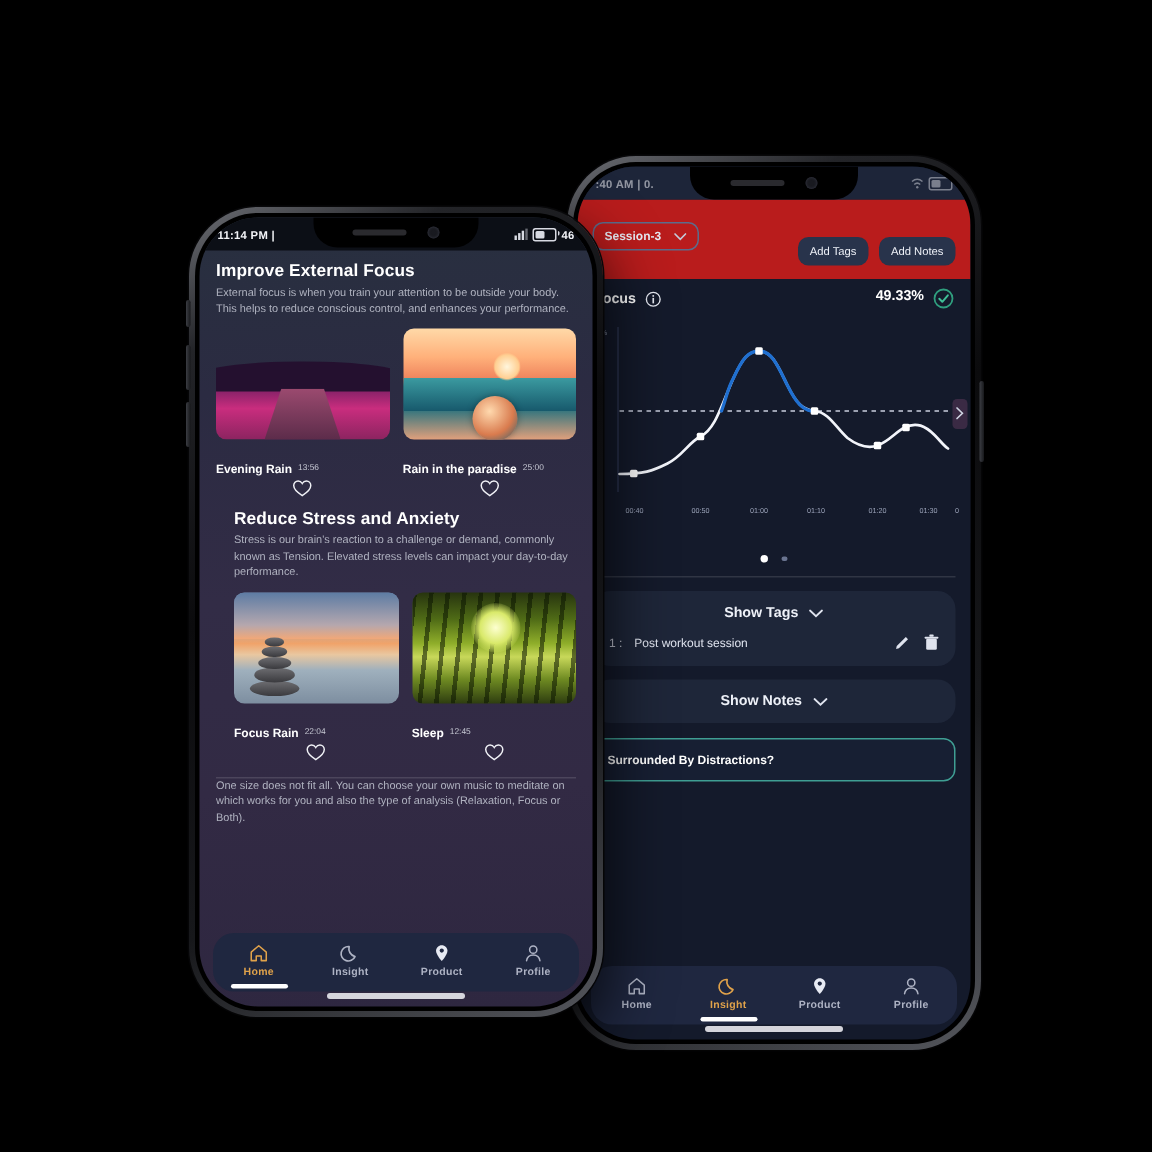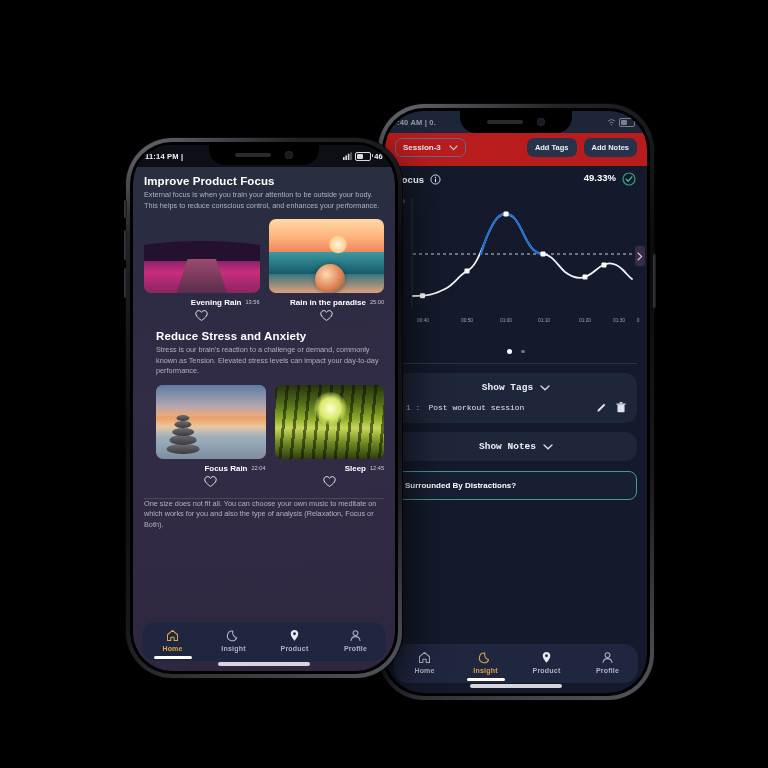--- a/index.html
+++ b/index.html
@@ -38,21 +38,21 @@
 
   
   .screen-left{background:linear-gradient(178deg,#28303f 0%,#2b2b42 22%,#322c46 48%,#322a44 72%,#2e2740 100%);
                display:flex;flex-direction:column;height:100%;}
   .lcontent{flex:1;overflow:hidden;padding:0 11px;}
   .sec-title{color:#fff;font-size:11.5px;font-weight:bold;margin:8px 0 3px;letter-spacing:.1px;}
   .sec-desc{color:#b9bcc9;font-size:7.3px;line-height:1.45;margin:0 0 8px;opacity:.93;}
   .cards{display:flex;gap:9px;}
   .card{flex:1;min-width:0;}
   .thumb{width:100%;height:74px;border-radius:7px;overflow:hidden;position:relative;}
-  .card-meta{display:flex;justify-content:flex-end;align-items:flex-start;margin-top:5px;gap:4px;}
+  .card-meta{display:flex;justify-content:flex-start;align-items:flex-start;margin-top:15px;gap:4px;}
   .card-name{color:#fff;font-size:8px;font-weight:bold;line-height:1.25;}
   .card-dur{color:#c7c9d4;font-size:5.6px;padding-top:1px;white-space:nowrap;}
   .heart{display:block;margin:1px auto 0;width:13px;height:13px;}
   .divider{height:1px;background:rgba(255,255,255,.13);margin:10px 0 0;}
 
   
   .art-evening{background:
     radial-gradient(ellipse 70% 40% at 50% 34%, #ff3d8b 0%, #d6268f 32%, #7c1f86 62%, #3a1556 100%),
     linear-gradient(180deg,#6f2descape 0,#000 100%);}
   .art-evening:before{content:"";position:absolute;left:0;right:0;top:38%;bottom:0;
@@ -86,30 +86,30 @@
   .tab .tlabel{font-size:7px;font-weight:bold;letter-spacing:.2px;}
   .tab.inactive .tlabel{color:#aeb3c4;}
   .tab.active .tlabel{color:#e0a24a;}
   .tab svg{display:block;}
   .tab-underline{position:absolute;bottom:-7px;left:50%;transform:translateX(-50%);width:38px;height:3px;border-radius:2px;background:#fff;}
 
   
   .screen-right{background:#141a2b;display:flex;flex-direction:column;height:100%;}
   .rtop{display:flex;align-items:center;justify-content:space-between;padding:5px 10px 9px;background:#b91c1c;gap:6px;}
   .sess{border:1px solid #5c6c8c;border-radius:7px;padding:4px 7px;display:flex;align-items:center;gap:8px;color:#e6e9f2;font-size:8px;font-weight:bold;}
-  .ghostbtn{background:#28334b;border-radius:7px;color:#eef1f8;font-size:7.5px;font-weight:bold;padding:5px 8px;white-space:nowrap;}
+  .ghostbtn{background:#28334b;border-radius:7px;color:#eef1f8;font-size:7.5px;font-weight:normal;padding:5px 8px;white-space:nowrap;margin-top:20px;}
   .focusrow{display:flex;align-items:center;justify-content:space-between;padding:6px 11px;background:#141a2b;}
   .focusleft{display:flex;align-items:center;gap:6px;color:#fff;font-size:9.5px;font-weight:bold;}
   .focusright{display:flex;align-items:flex-start;gap:6px;color:#fff;font-size:9.5px;font-weight:bold;}
   .chartwrap{position:relative;padding:3px 8px 2px 4px;background:#141a2b;}
   .dots{display:flex;align-items:center;justify-content:center;gap:9px;padding:8px 0 9px;}
   .dot{width:5px;height:5px;border-radius:50%;background:#fff;}
   .dot.small{width:3.5px;height:3.5px;background:#6a7characters;}
   .rdiv{height:1px;background:rgba(255,255,255,.12);margin:0 10px;}
-  .panel{background:#1e2639;border-radius:12px;margin:9px 10px 0;padding:9px 0 0;font-family:Liberation Mono, monospace;}
+  .panel{background:#1e2639;border-radius:12px;margin:9px 10px 0;padding:9px 0 0;}
   .paneltitle{color:#eef1f8;font-size:9.5px;font-weight:bold;text-align:center;display:flex;align-items:center;justify-content:center;gap:7px;}
   .tagrow{display:flex;align-items:center;gap:8px;padding:9px 11px 10px;color:#dfe3ee;font-size:8px;}
   .tagrow .num{opacity:.85;}
   .tagrow .txt{flex:1;}
   .tagicons{display:flex;gap:9px;align-items:center;}
   .notebox{margin:10px 10px 0;border:1px solid #3f9e93;border-radius:8px;padding:9px 9px;color:#fff;font-size:8px;font-weight:bold;background:#171f33;}
   .spacer{flex:1;}
 
   svg{overflow:visible;}
 </style>
@@ -325,21 +325,21 @@
             <span class="bat">
                 <i></i>
               </span>
             <span>46</span>
           </span>
         </div>
 
         <div class="lcontent">
 
           <div>
-            <div class="sec-title">Improve Product Focus</div>
+            <div class="sec-title">Improve External Focus</div>
             <div class="sec-desc">External focus is when you train your attention to be outside your body. This helps to reduce conscious control, and enhances your performance.</div>
             <div class="cards">
               <div class="card">
                 <div class="thumb art-evening">
                     <span class="hill"></span>
                   </div>
                 <div class="card-meta">
                   <span class="card-name">Evening Rain</span>
                   <span class="card-dur">13:56</span>
                 </div>

